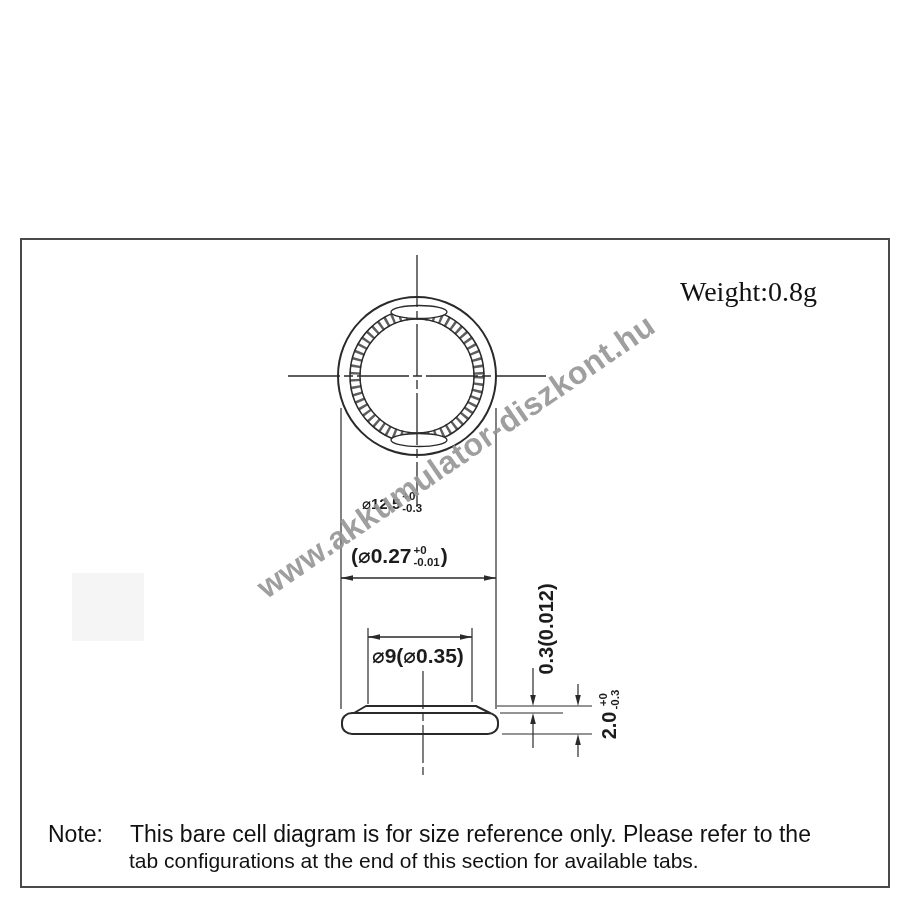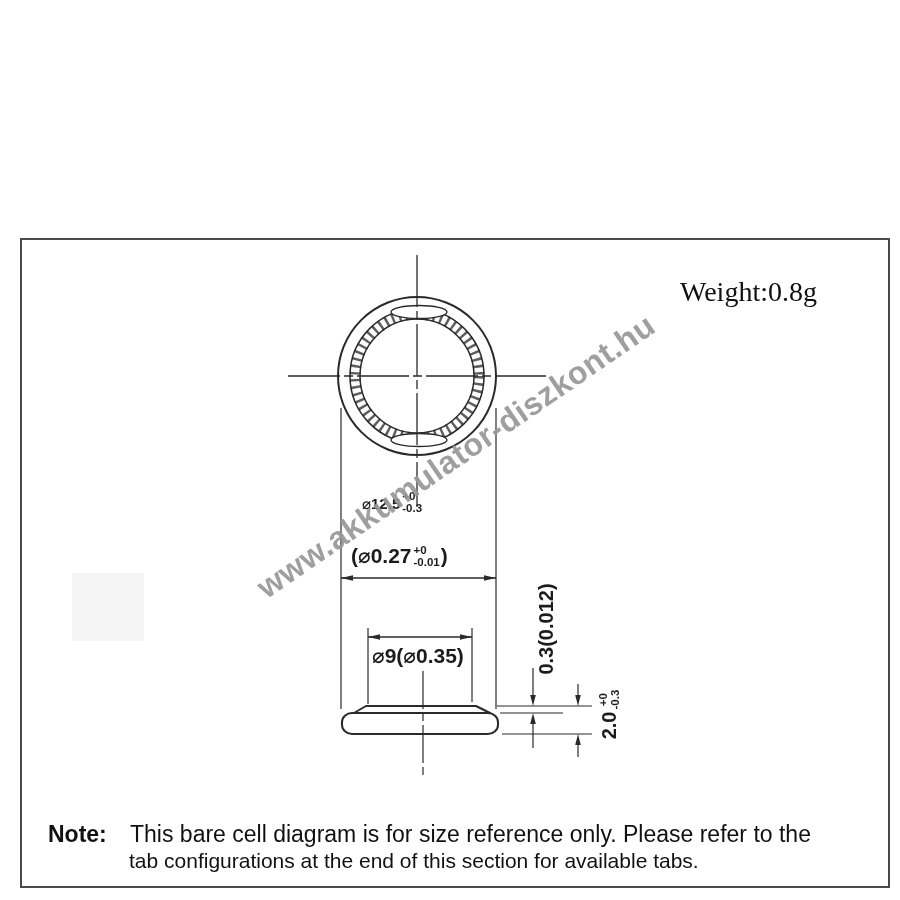--- a/index.html
+++ b/index.html
@@ -22,21 +22,21 @@
   #dim-in{left:351px;top:544px;}
   #dim-cap{left:372px;top:606px;margin-top:38px;}
   .rot{transform:rotate(-90deg);text-align:center;}
   #dim-step{left:482px;top:617px;width:130px;height:24px;font-size:20px;transform-origin:center;}
   #dim-height{left:556px;top:700px;width:112px;height:28px;transform-origin:center;}
   #dim-height .dim-main{font-size:20px;}
   #watermark{left:206px;top:438px;width:500px;text-align:center;transform:rotate(-34.5deg);
              transform-origin:center;font-size:32px;font-weight:bold;color:var(--watermark);
              opacity:.92;letter-spacing:.5px;}
   #ghost{left:72px;top:573px;width:72px;height:68px;background:#ededed;opacity:.55;}
-  #note-label{left:48px;top:821px;font-size:23px;font-weight:bold;}
+  #note-label{left:48px;top:821px;font-size:23px;font-weight:normal;}
   #note-line1{left:130px;top:821px;font-size:23px;}
   #note-line2{left:129px;top:849px;font-size:21px;}
   .ln{stroke:var(--line);fill:none;}
   .ar{fill:var(--line);stroke:none;}
 </style>
 </head>
 <body>
 
 <div id="stage">
 

